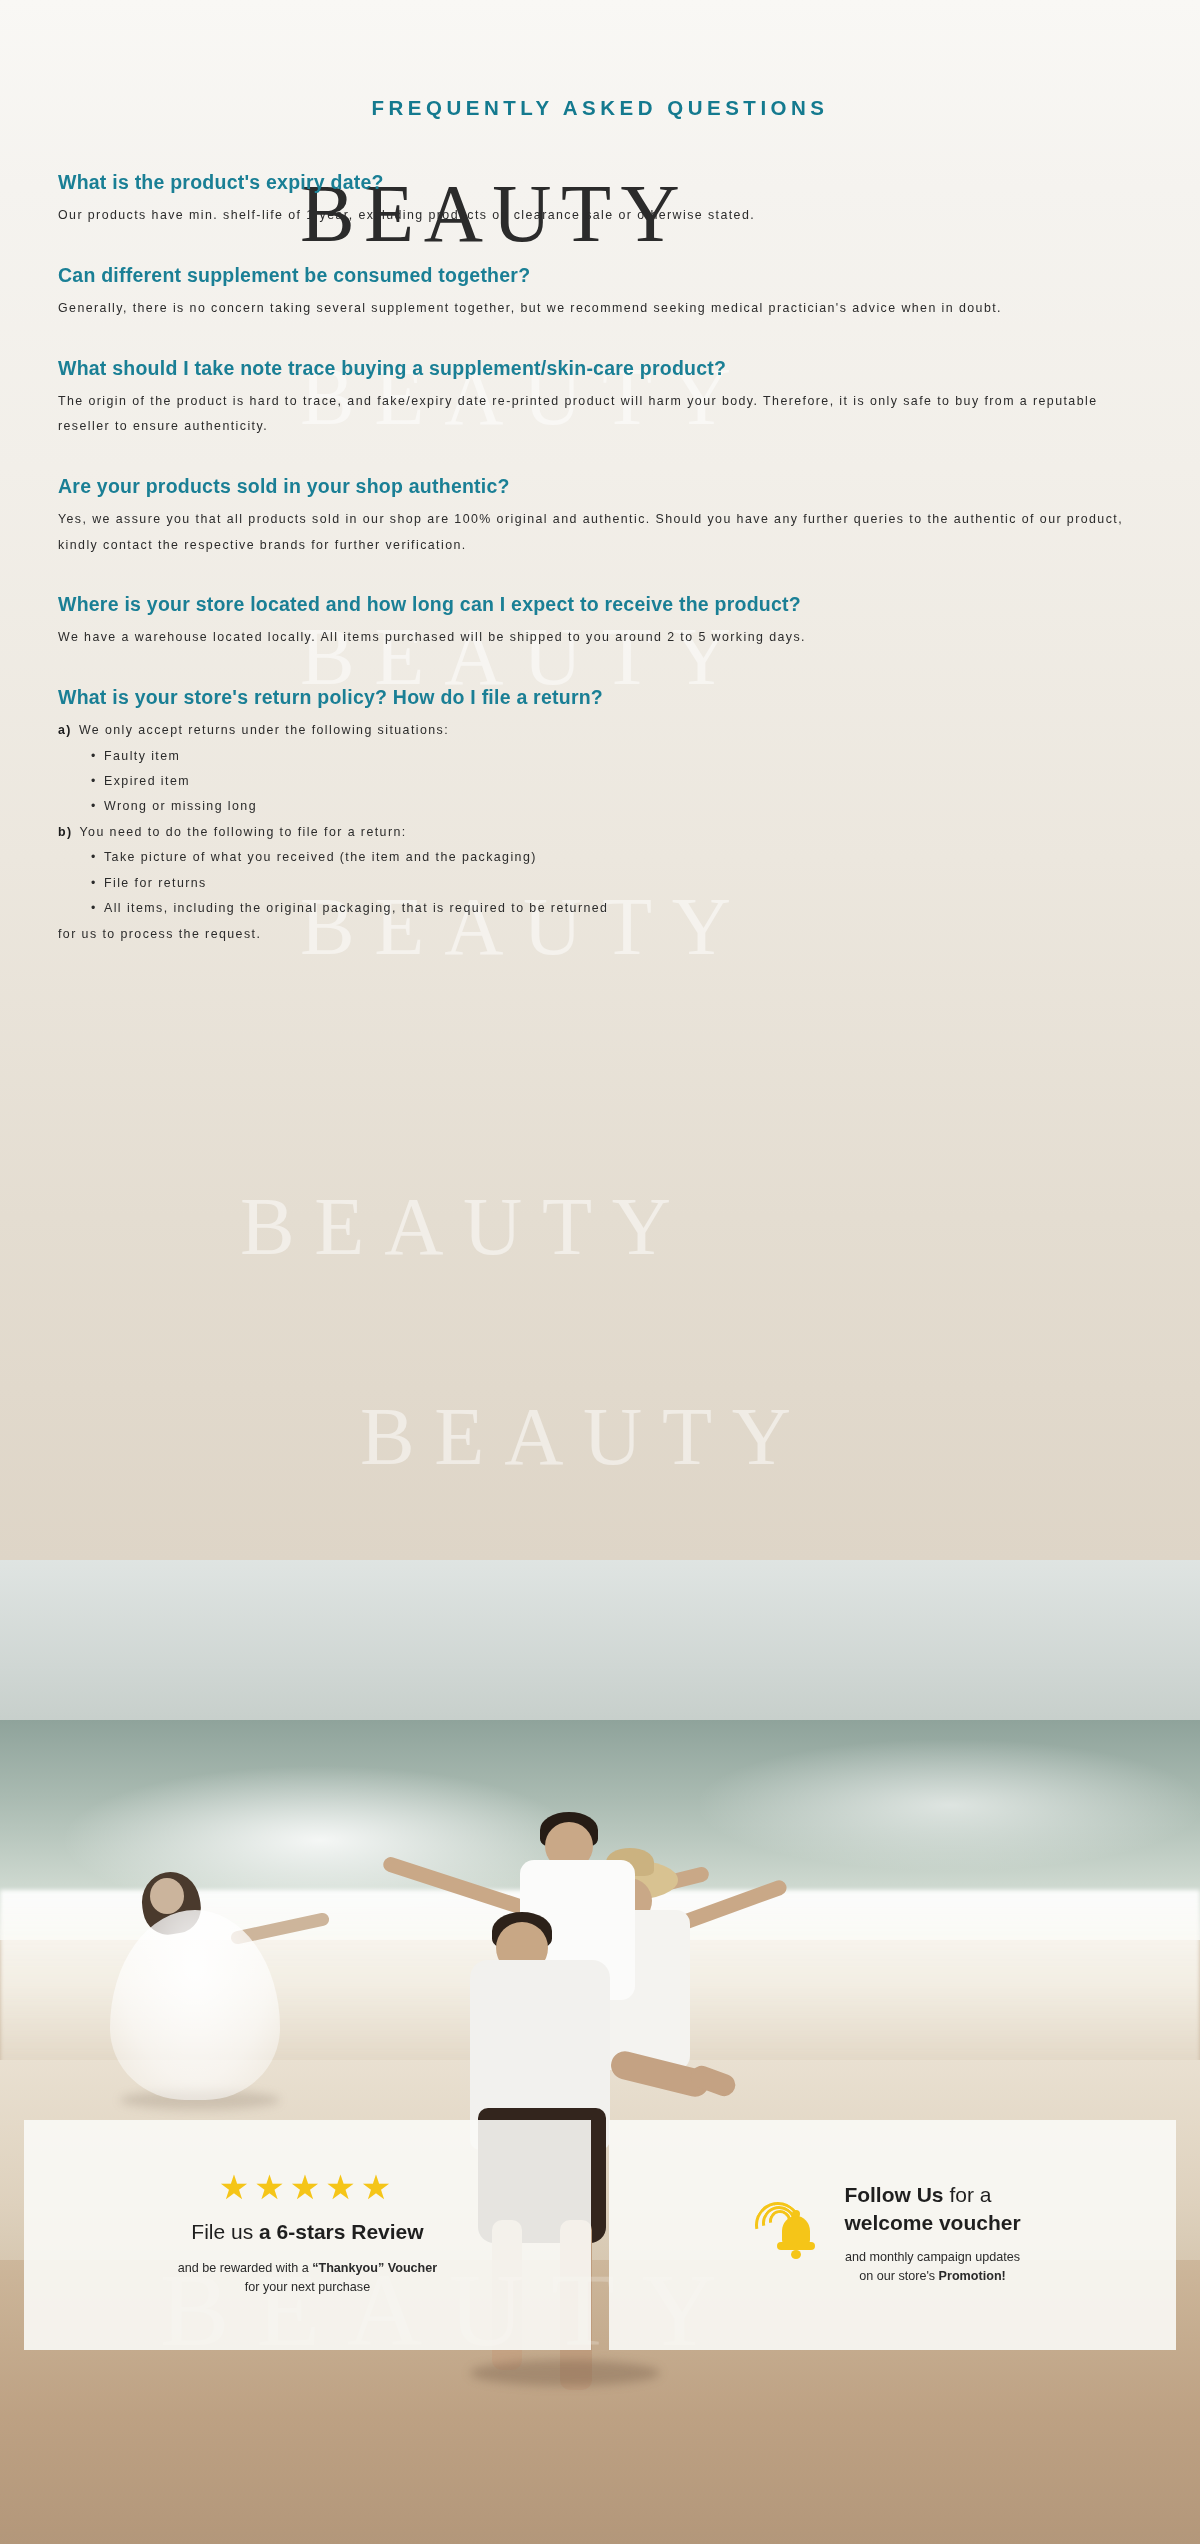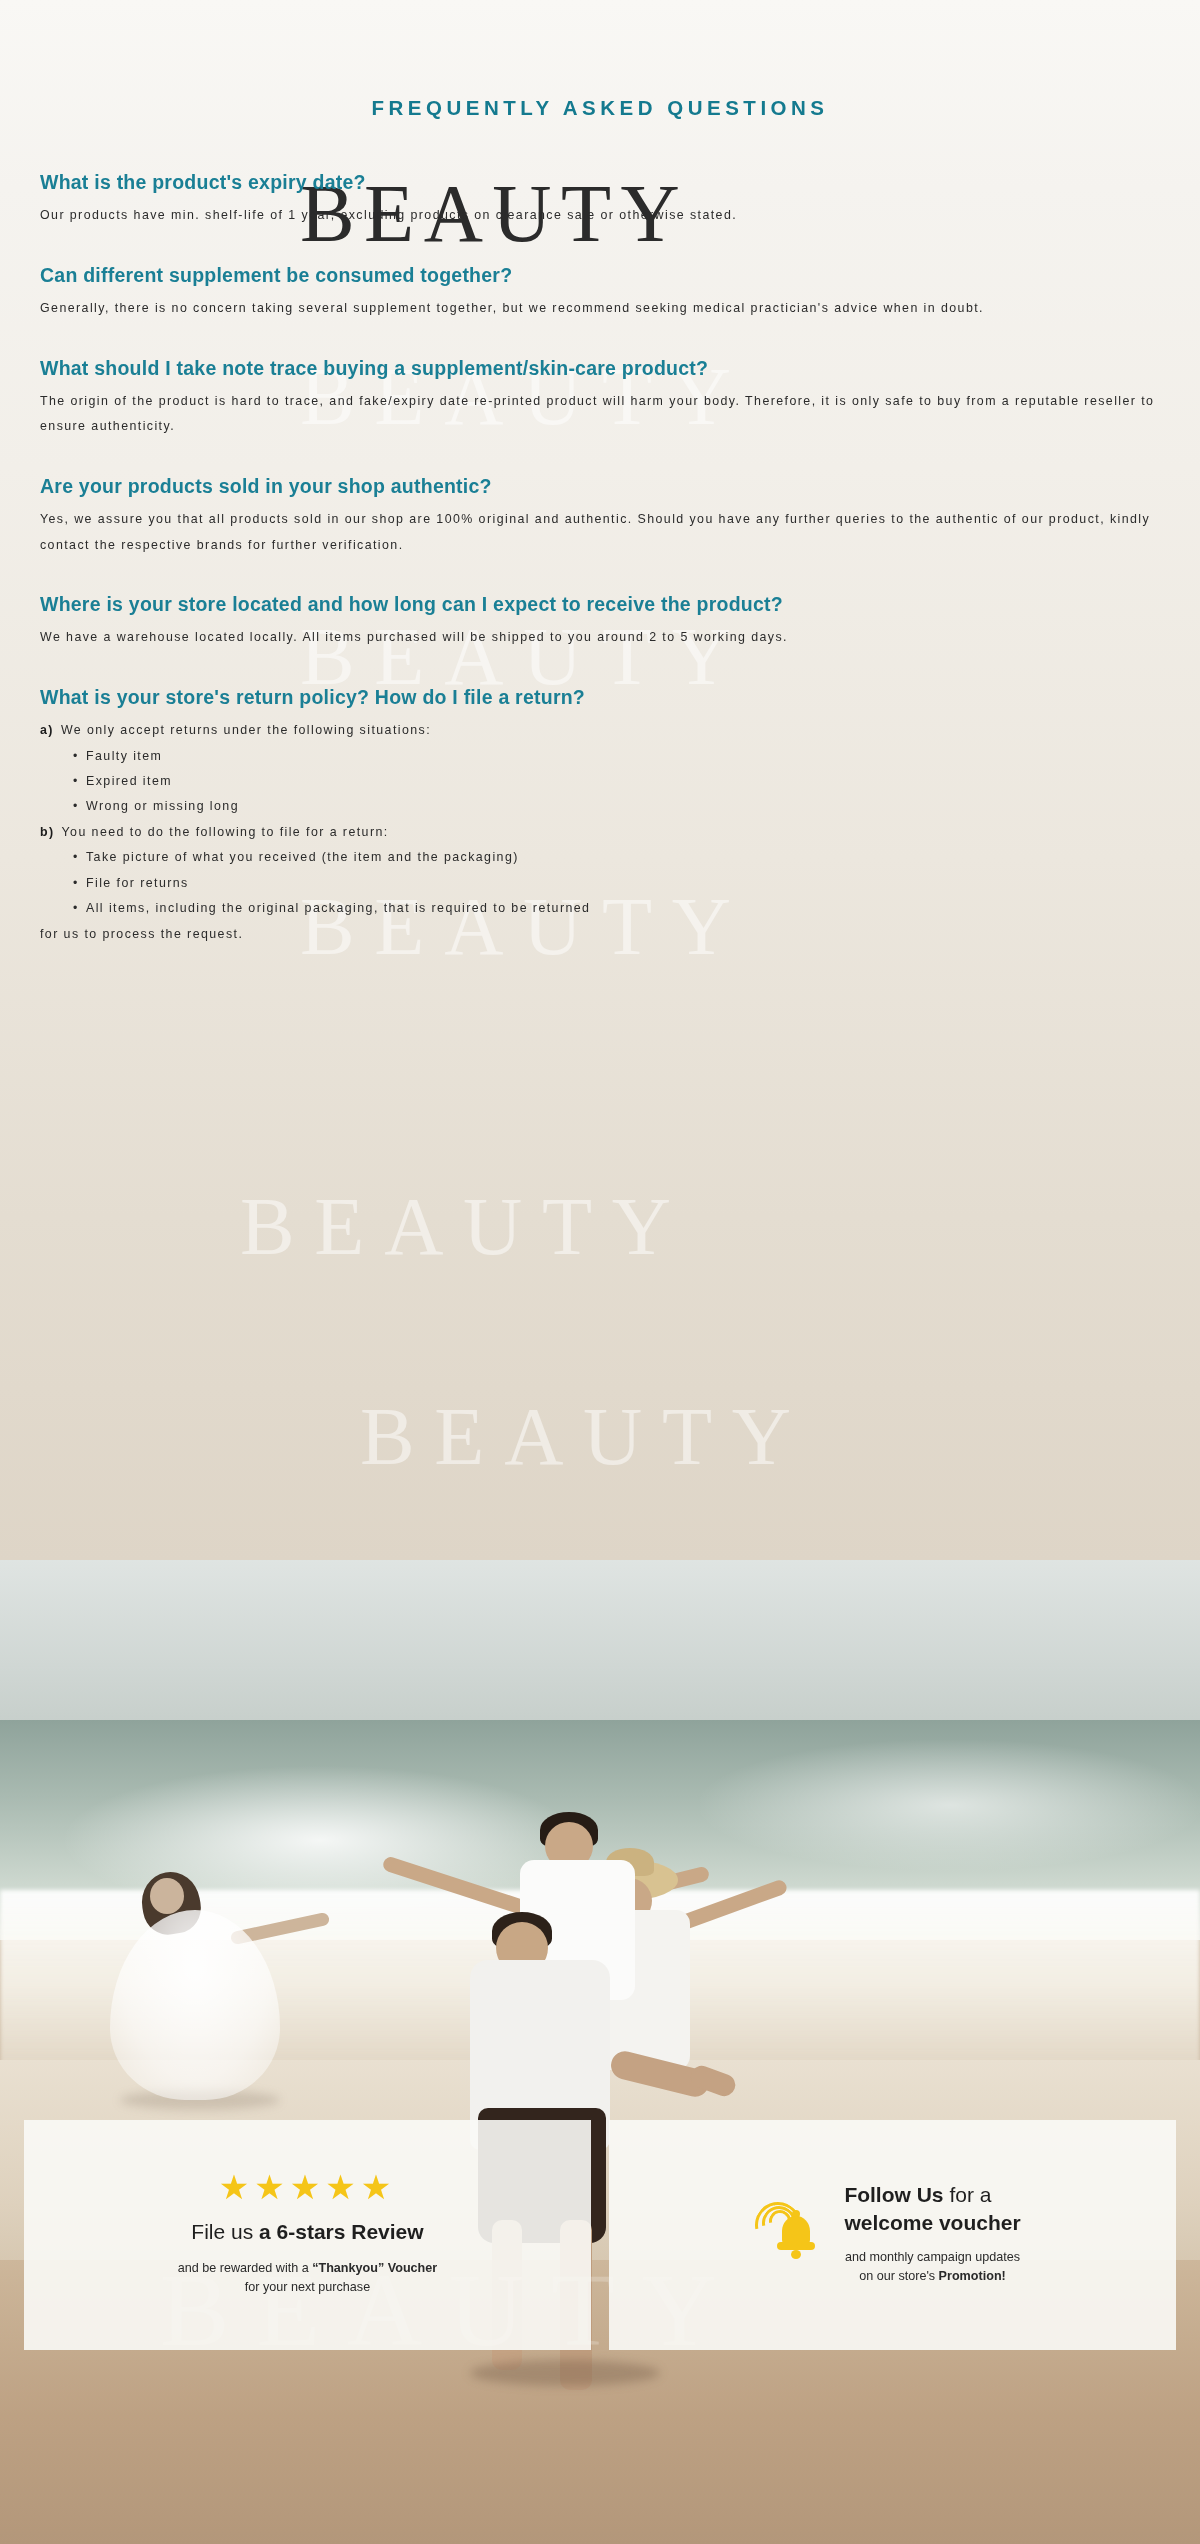--- a/index.html
+++ b/index.html
@@ -48,21 +48,21 @@
   .wm.a { font-size:82px; left:300px;  top:130px; }
   .wm.b { font-size:82px; left:300px;  top:350px; }
   .wm.c { font-size:82px; left:300px;  top:610px; }
   .wm.d { font-size:82px; left:300px;  top:880px; }
   .wm.e { font-size:82px; left:240px;  top:1180px; }
   .wm.f { font-size:82px; left:360px;  top:1390px; }
 
   .faq-inner {
     position:relative;
     z-index:2;
-    padding:0 40px;
+    padding:0 58px;
   }
 
   .faq-title {
     text-align:center;
     color:#147a8f;
     font-size:20.5px;
     font-weight:bold;
     letter-spacing:0.22em;
     padding-top:96px;
   }

